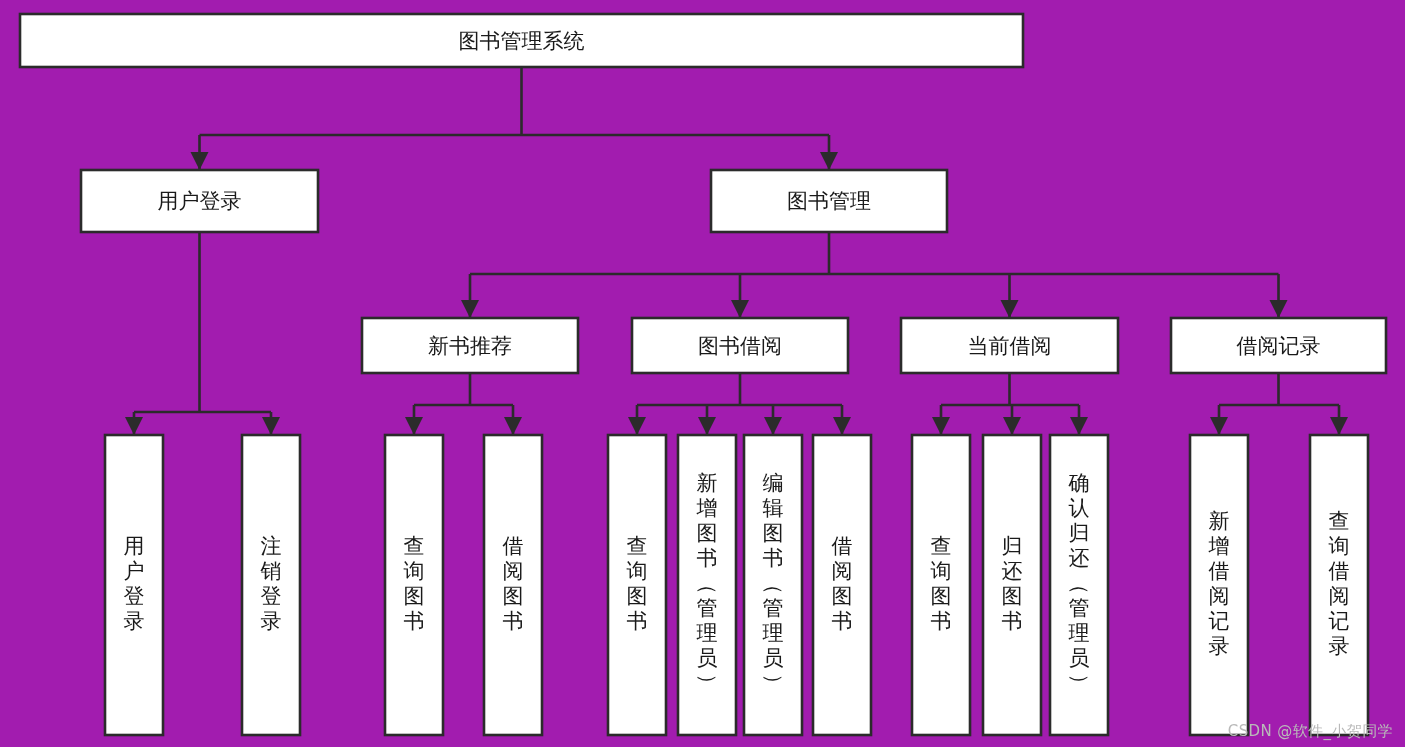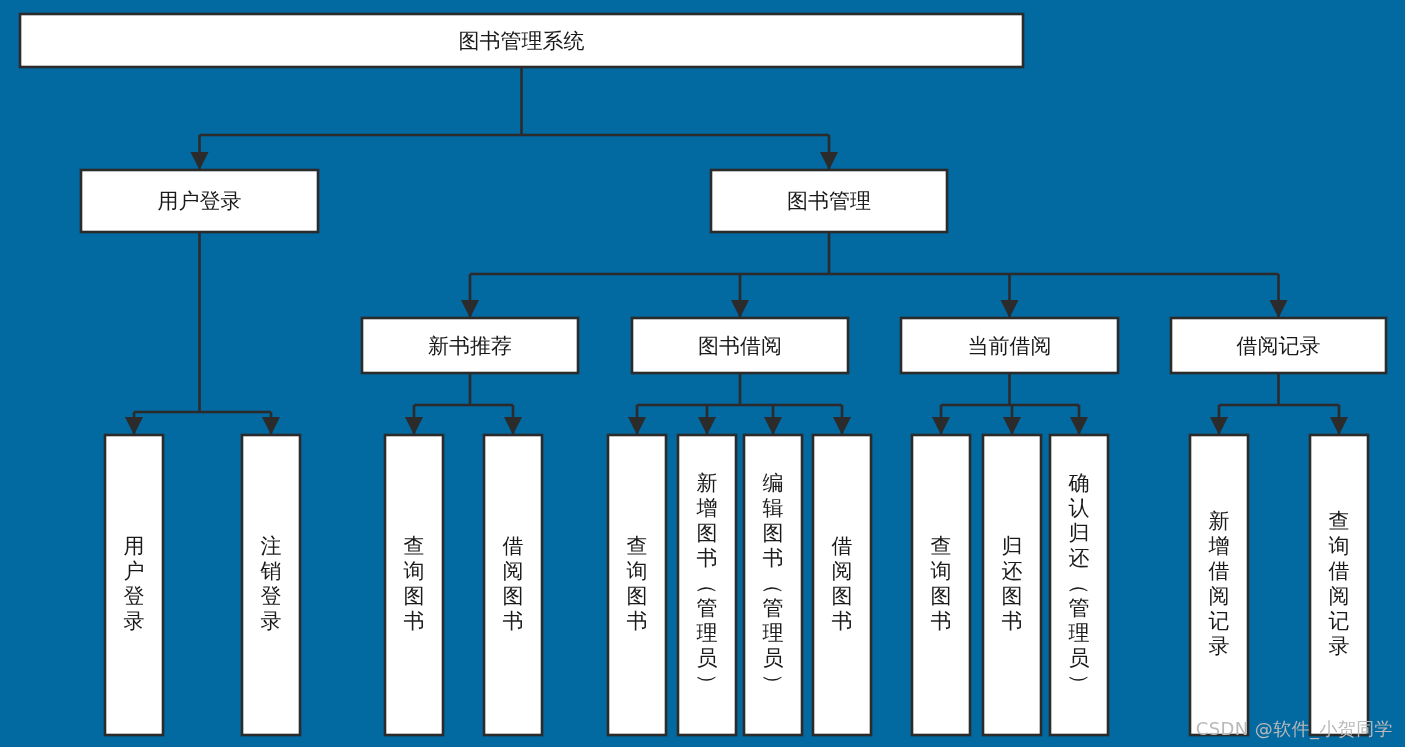--- a/index.html
+++ b/index.html
@@ -10,21 +10,21 @@
   body {
     width: 1405px;
     height: 747px;
     font-family: "DejaVu Sans", "Liberation Sans", sans-serif;
     overflow: hidden;
   }
   #diagram-root {
     position: relative;
     width: 1405px;
     height: 747px;
-    background: #0369a1;
+    background: #a21caf;
   }
   svg.tree-canvas {
     position: absolute;
     top: 0;
     left: 0;
     width: 1405px;
     height: 747px;
     display: block;
   }
   .node-rect {
@@ -52,21 +52,21 @@
   .node-label-v {
     fill: #1a1a1a;
     font-size: 21px;
     font-family: "DejaVu Sans", "Liberation Sans", sans-serif;
     text-anchor: middle;
   }
   .watermark {
     position: absolute;
     right: 12px;
     bottom: 6px;
-    font-size: 18px;
+    font-size: 15px;
     color: #b9b9b9;
     font-family: "DejaVu Sans", "Liberation Sans", sans-serif;
     white-space: nowrap;
     letter-spacing: 0.4px;
   }
 </style>
 </head>
 <body>
 
 <div id="diagram-root">

